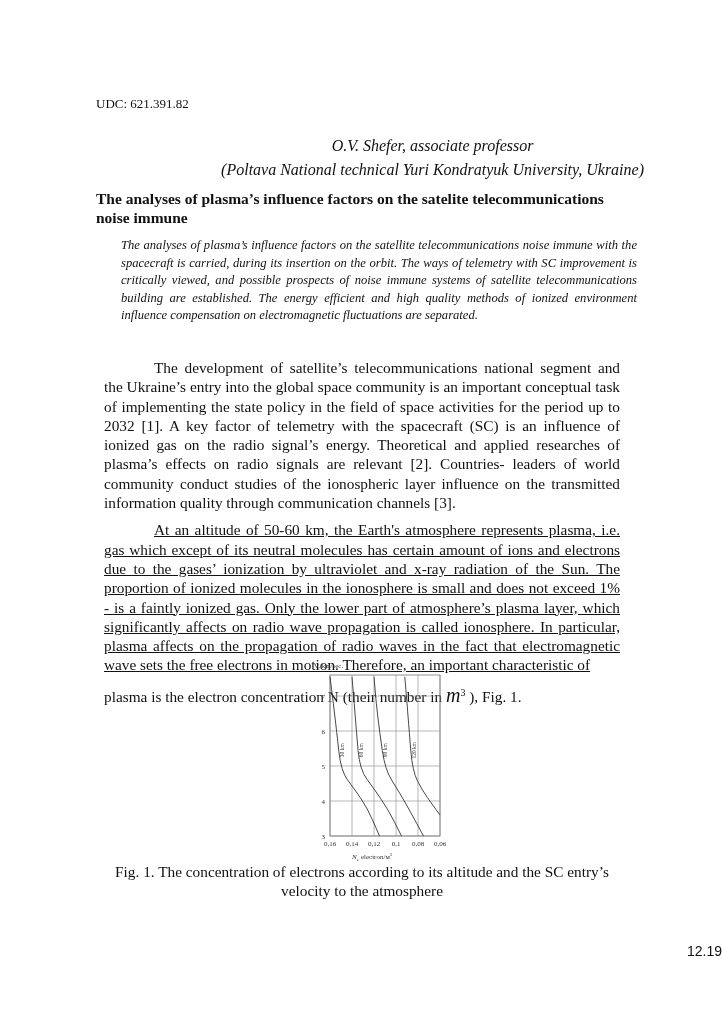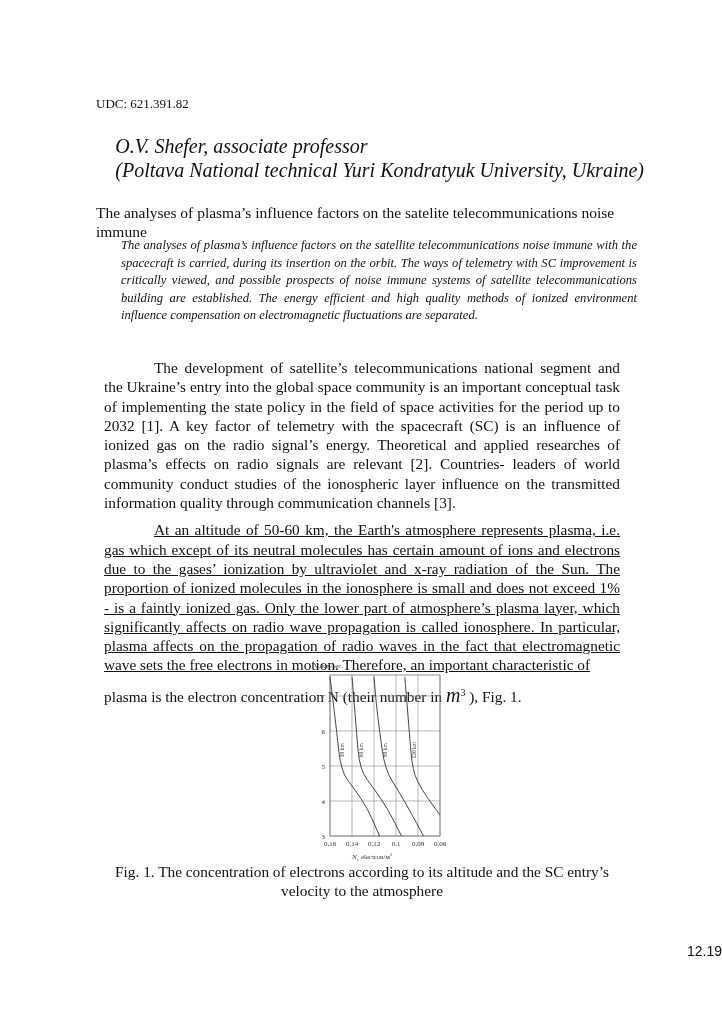--- a/index.html
+++ b/index.html
@@ -1,20 +1,20 @@
 <!DOCTYPE html>
 <html><head>
 <meta charset="utf-8">
 <style>
   html, body { margin: 0; padding: 0; background: #ffffff; }
   body { width: 722px; height: 1024px; position: relative; overflow: hidden; color: #111; font-family: "Liberation Serif", serif; }
   .page { position: absolute; left: 0; top: 0; width: 722px; height: 1024px; padding-left: 8px; }
   .udc { position: absolute; left: 96px; top: 96px; font-size: 13px; }
-  .author { position: absolute; right: 86px; top: 134px; font-size: 20px; font-style: italic; text-align: left; line-height: 24px; }
-  .title { position: absolute; left: 96px; top: 203px; width: 530px; font-size: 15.5px; font-weight: normal; line-height: 19px; }
+  .author { position: absolute; right: 86px; top: 134px; font-size: 16px; font-style: italic; text-align: center; line-height: 24px; }
+  .title { position: absolute; left: 96px; top: 189px; width: 530px; font-size: 15.5px; font-weight: bold; line-height: 19px; }
   .abstract { position: absolute; left: 121px; top: 237px; width: 516px; font-size: 12.6px; font-style: italic; line-height: 17.5px; text-align: justify; }
   .body { position: absolute; left: 96px; top: 350px; width: 532px; font-size: 15.3px; line-height: 19.3px; text-align: justify; }
   .body p { margin: 8px; text-indent: 50px; }
   .body p.last { text-align-last: left; text-decoration: underline; }
   .body p.tail { text-indent: 0; margin-top: 2px; }
   .body .m3 { font-style: italic; font-size: 20px; }
   .body sup { font-size: 10px; }
   .figure { position: absolute; left: 306px; top: 658px; width: 150px; height: 205px; text-decoration: underline; }
   .figure svg { display: block; }
   .caption { position: absolute; left: 96px; top: 862px; width: 532px; font-size: 15.3px; line-height: 19px; text-align: center; }

